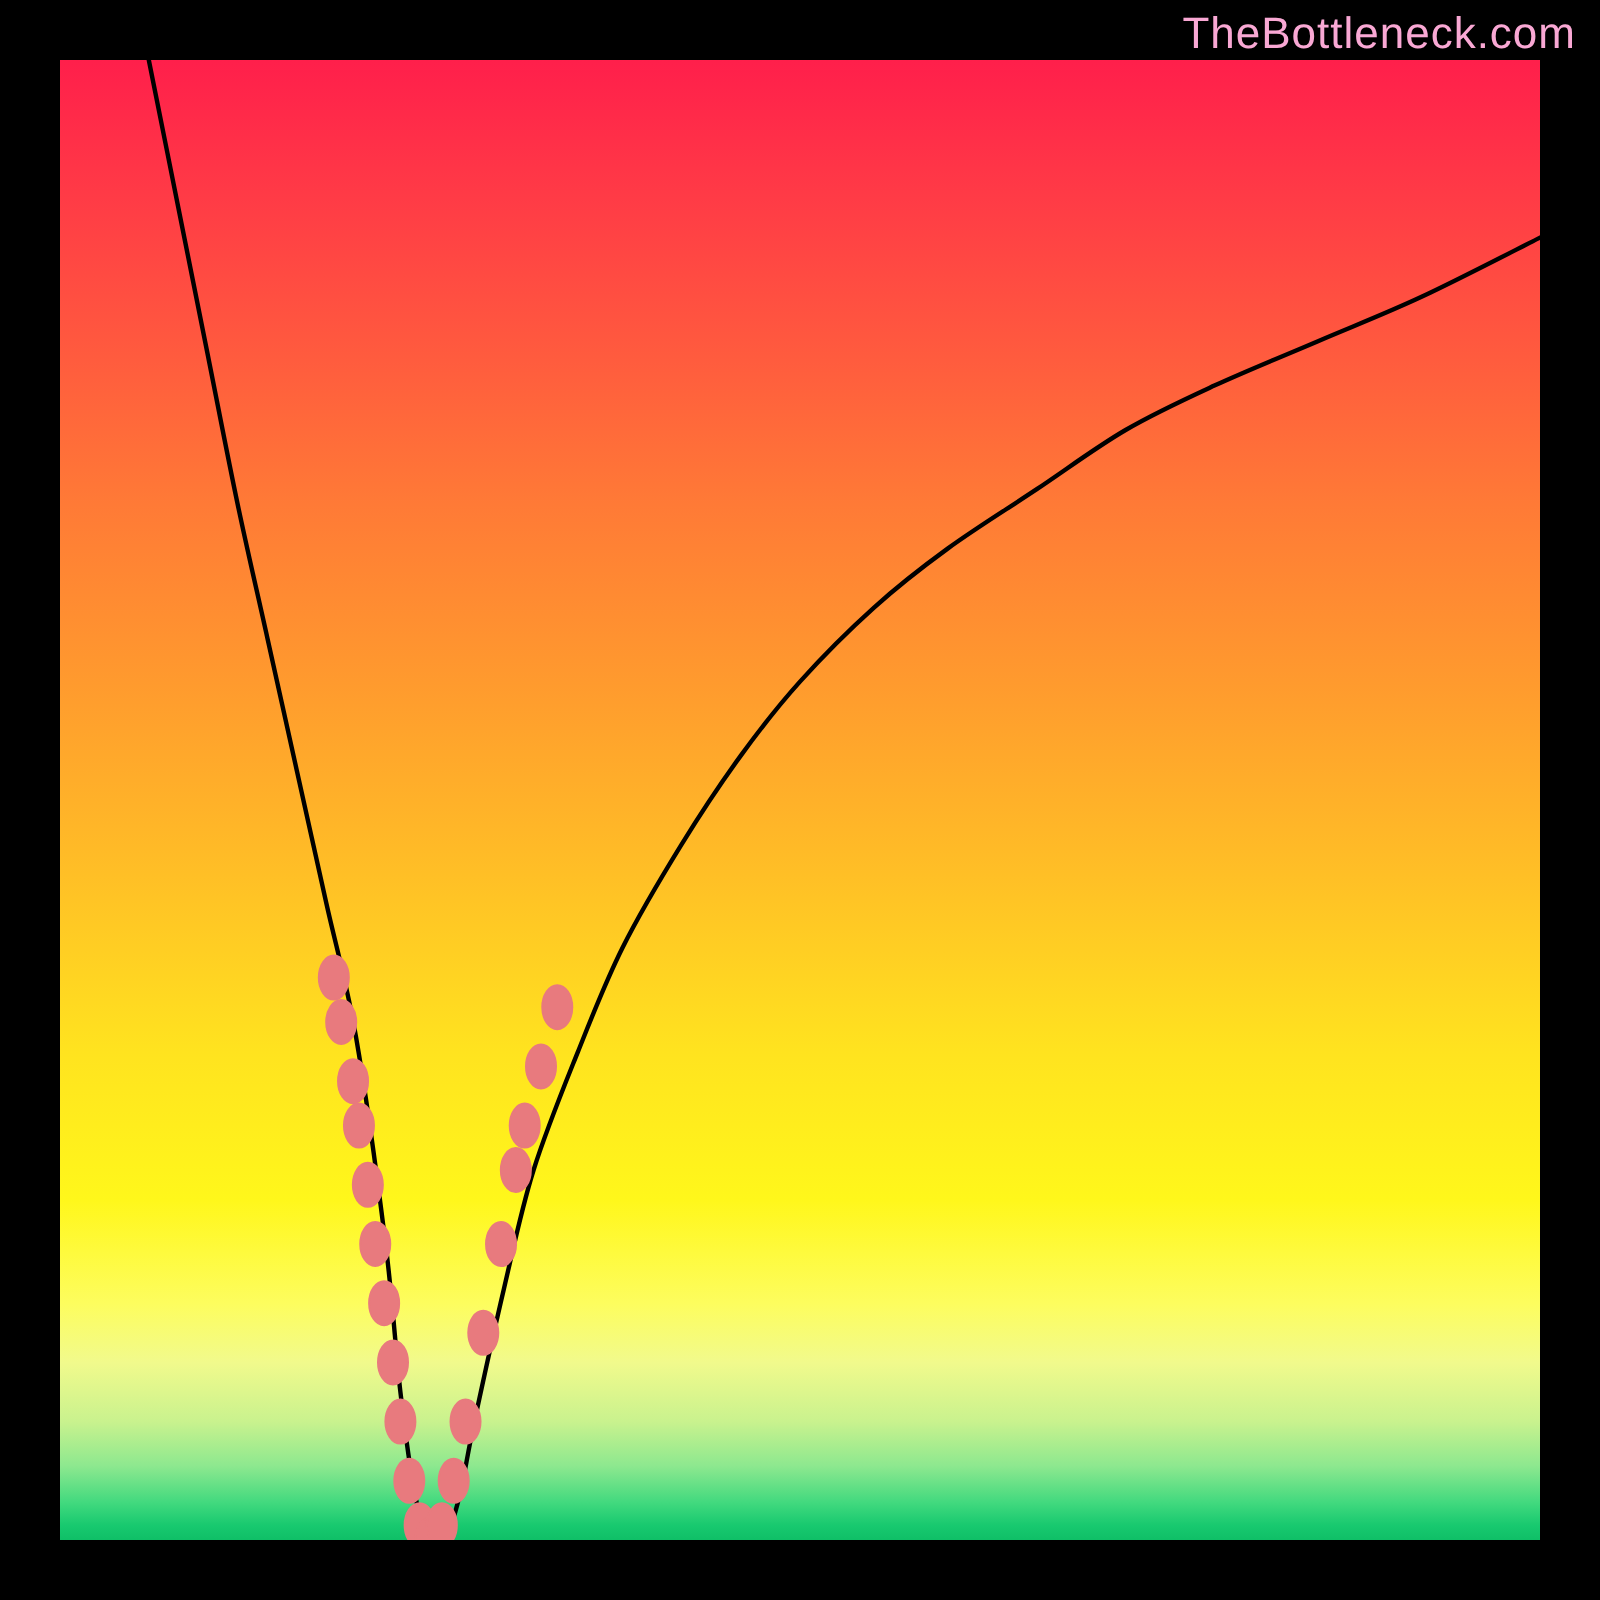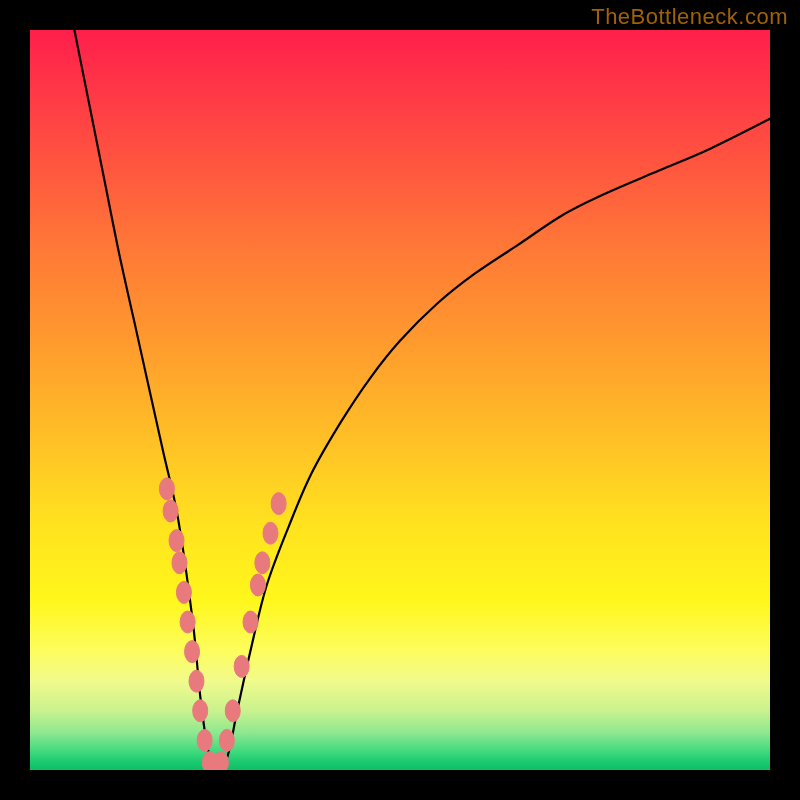--- a/index.html
+++ b/index.html
@@ -13,21 +13,21 @@
   .outer {
     width: 800px;
     height: 800px;
     background: #000;
     position: relative;
   }
   .watermark {
     position: absolute;
     top: 4px;
     right: 12px;
-    color: #a16207;
+    color: #f9a8d4;
     font-size: 22px;
     font-weight: 500;
     letter-spacing: 0.5px;
   }
   .plot-frame {
     position: absolute;
     left: 30px;
     top: 30px;
     width: 740px;
     height: 740px;

